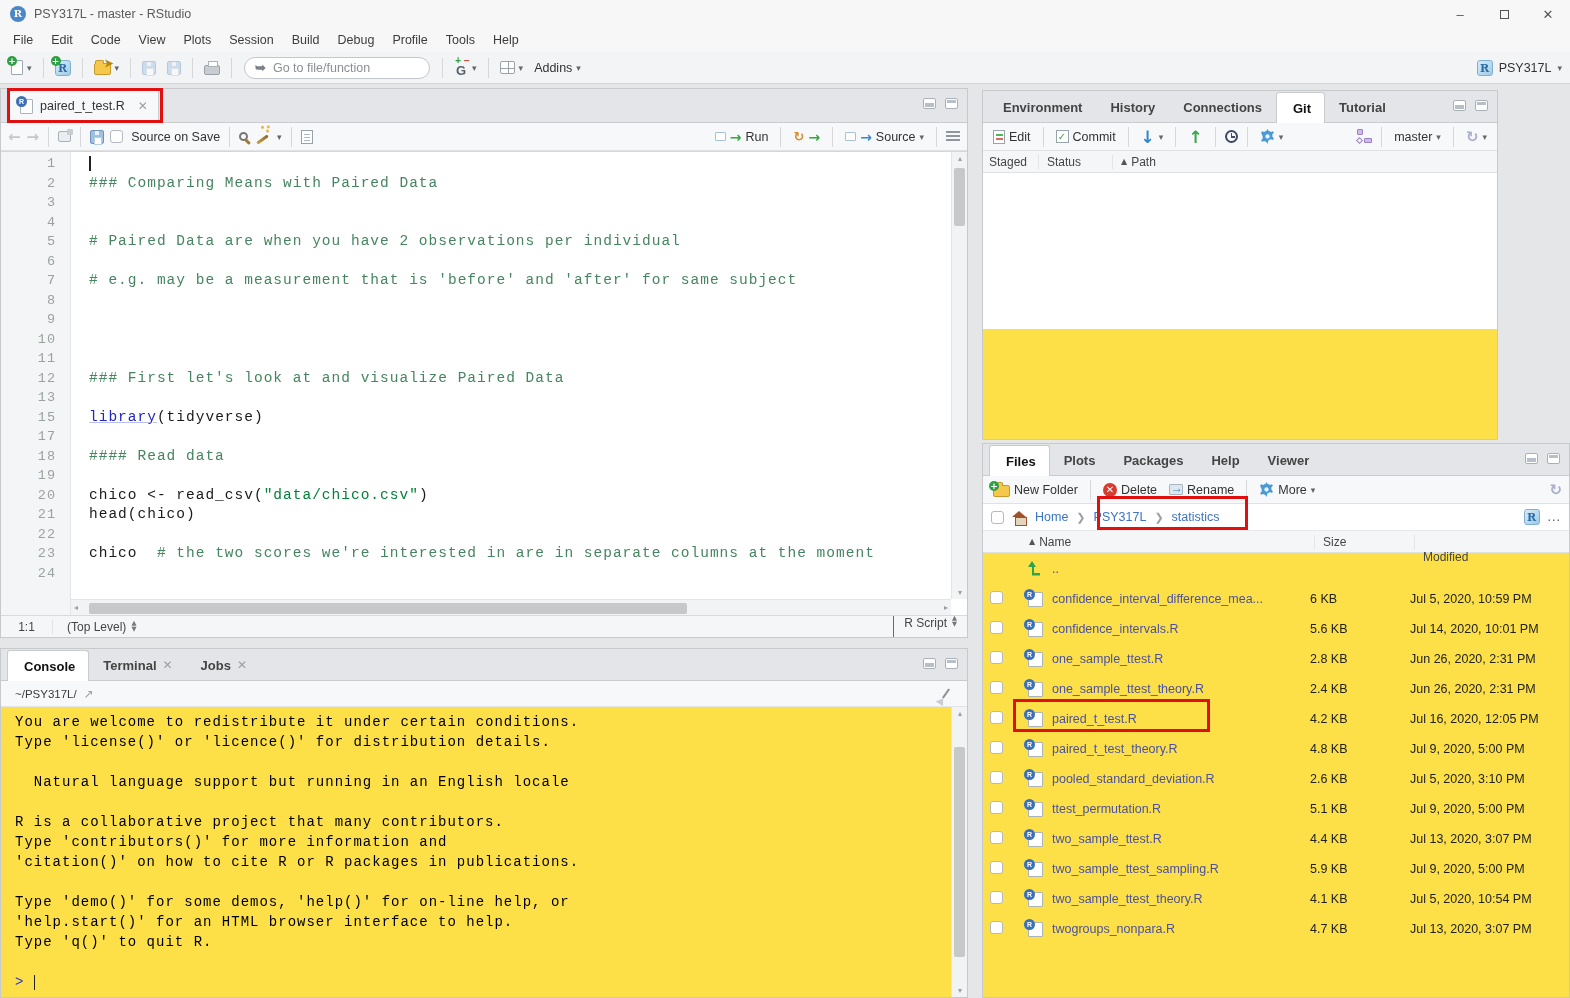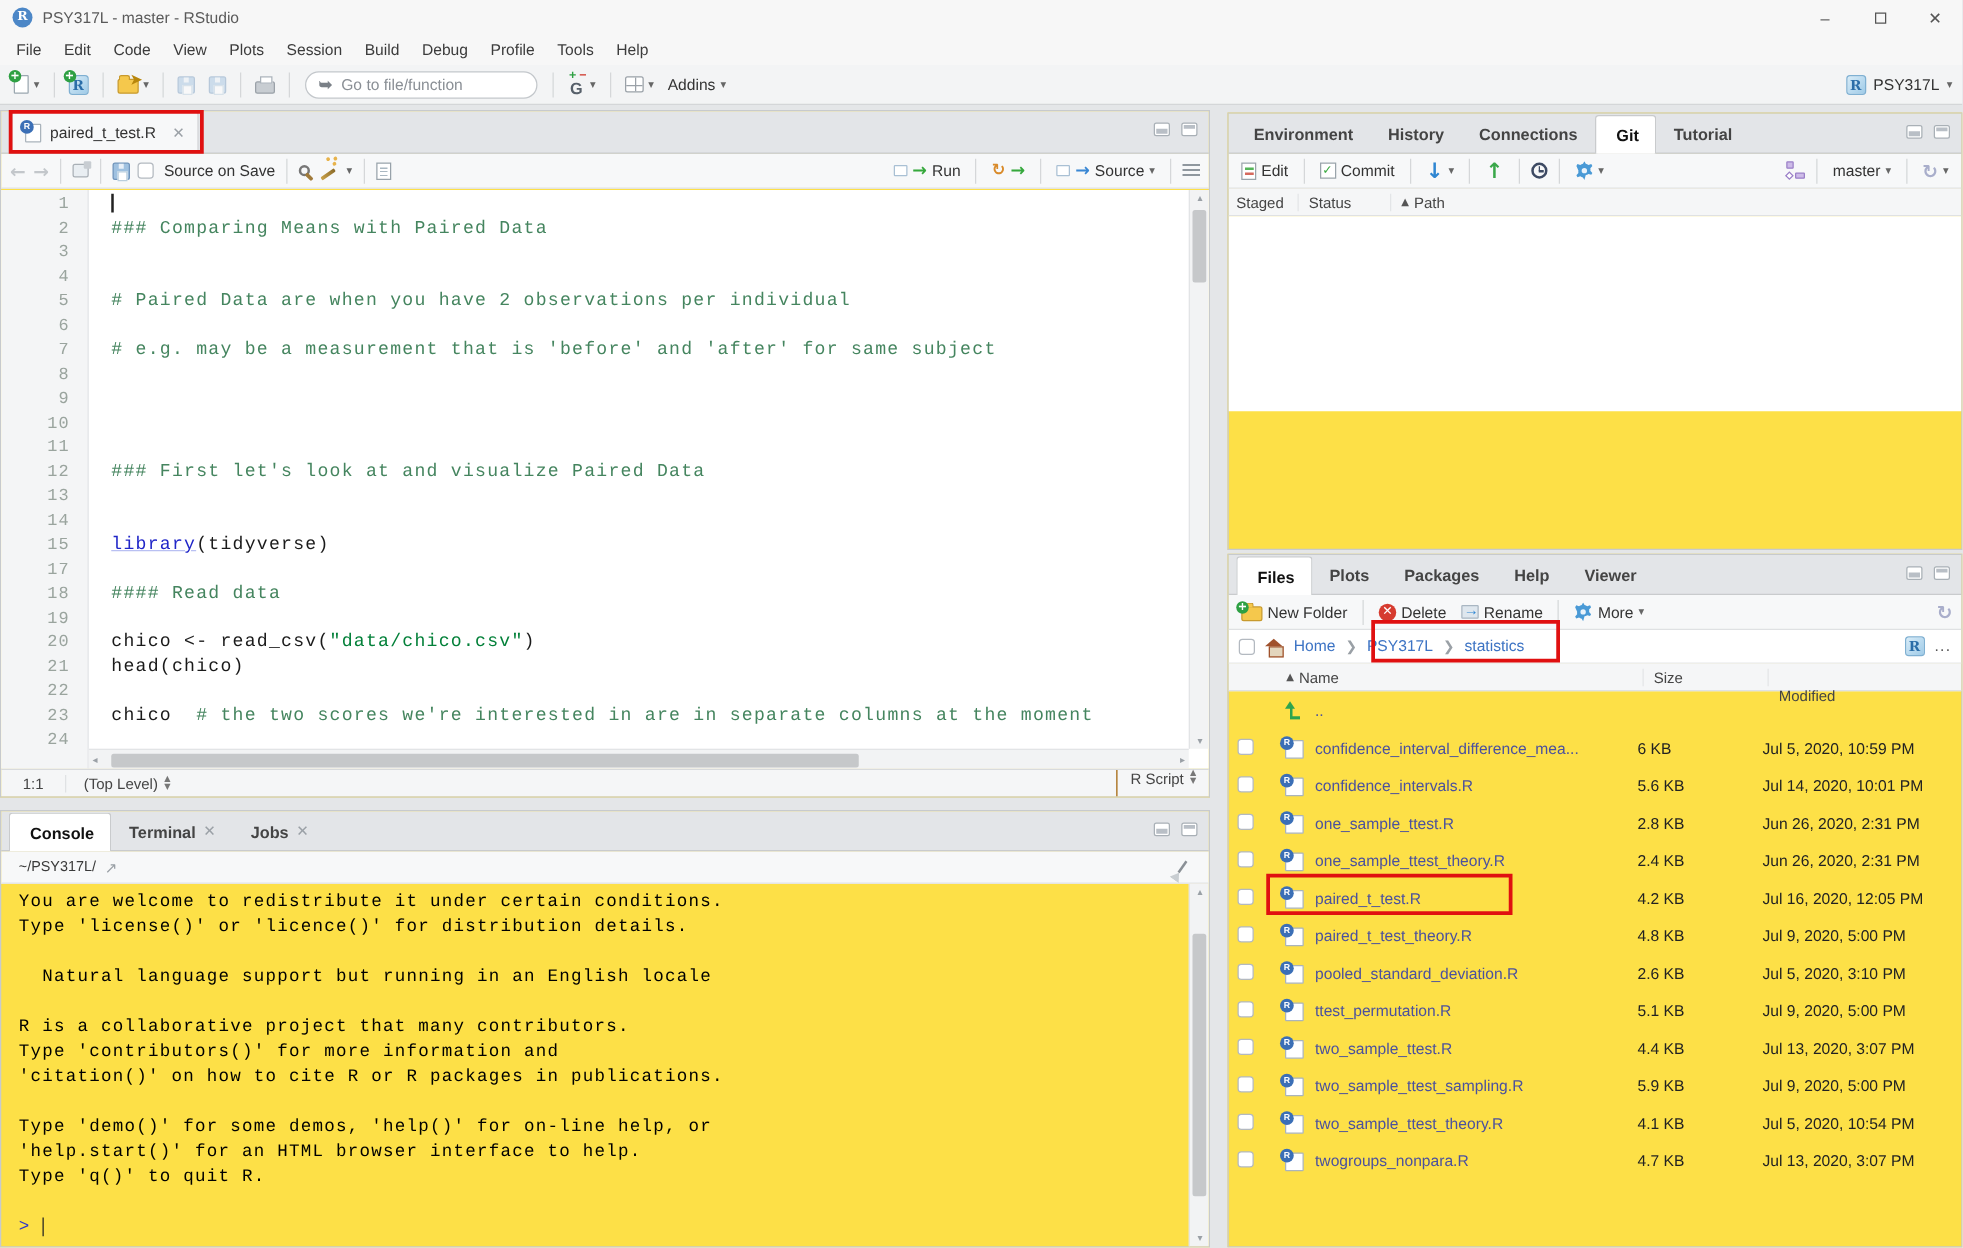--- a/index.html
+++ b/index.html
@@ -173,21 +173,21 @@
   #console-path { height:26px; background:#f7f8f9; border-bottom:1px solid #e2e4e6; display:flex;
                   align-items:center; padding:0 14px; gap:7px; font-size:11.5px; color:#3a3a3a; }
   #console-lines { position:absolute; left:0; top:59px; right:17px; bottom:0; padding:4px 0 0 14px; overflow:hidden; }
   .cline { font-family:"Liberation Mono",monospace; font-size:14px; letter-spacing:1px; line-height:20px;
            white-space:pre; color:#000; }
   #console-prompt-line { font-family:"Liberation Mono",monospace; font-size:14px; letter-spacing:1px; line-height:20px; }
   #console-prompt-line .pr { color:#2e34cc; }
   #con-vscroll { top:58px; bottom:0; }
 
   
-  #git-pane { left:982px; top:90px; width:588px; height:350px; }
+  #git-pane { left:982px; top:90px; width:516px; height:350px; }
   #git-cols { height:22px; background:#f5f6f7; border-bottom:1px solid #dfe1e3; display:flex; align-items:center;
               font-size:12px; color:#454545; }
   #git-cols .c1 { width:56px; padding-left:6px; border-right:1px solid #e3e5e7; }
   #git-cols .c2 { width:74px; padding-left:8px; border-right:1px solid #e3e5e7; }
   #git-cols .c3 { padding-left:8px; display:flex; align-items:center; }
   .git-right { margin-left:auto; display:flex; align-items:center; gap:6px;justify-content:center; }
 
   
   #files-pane { left:982px; top:443px; width:588px; height:555px; }
   #files-crumb { height:27px; background:#fff; border-bottom:1px solid #e6e8ea; display:flex; align-items:center;
@@ -398,24 +398,20 @@
           </div>
           <div class="code-line">
             <span class="ln">12</span>
             <span class="lc"><span class="tok-comment">### First let's look at and visualize Paired Data</span></span>
           </div>
           <div class="code-line">
             <span class="ln">13</span>
             <span class="lc"></span>
           </div>
           <div class="code-line">
-            <span class="ln">14</span>
-            <span class="lc"></span>
-          </div>
-          <div class="code-line">
             <span class="ln">15</span>
             <span class="lc"><span class="tok-keyword">library</span><span class="tok-plain">(tidyverse)</span></span>
           </div>
           <div class="code-line">
             <span class="ln">17</span>
             <span class="lc"></span>
           </div>
           <div class="code-line">
             <span class="ln">18</span>
             <span class="lc"><span class="tok-comment">#### Read data</span></span>

